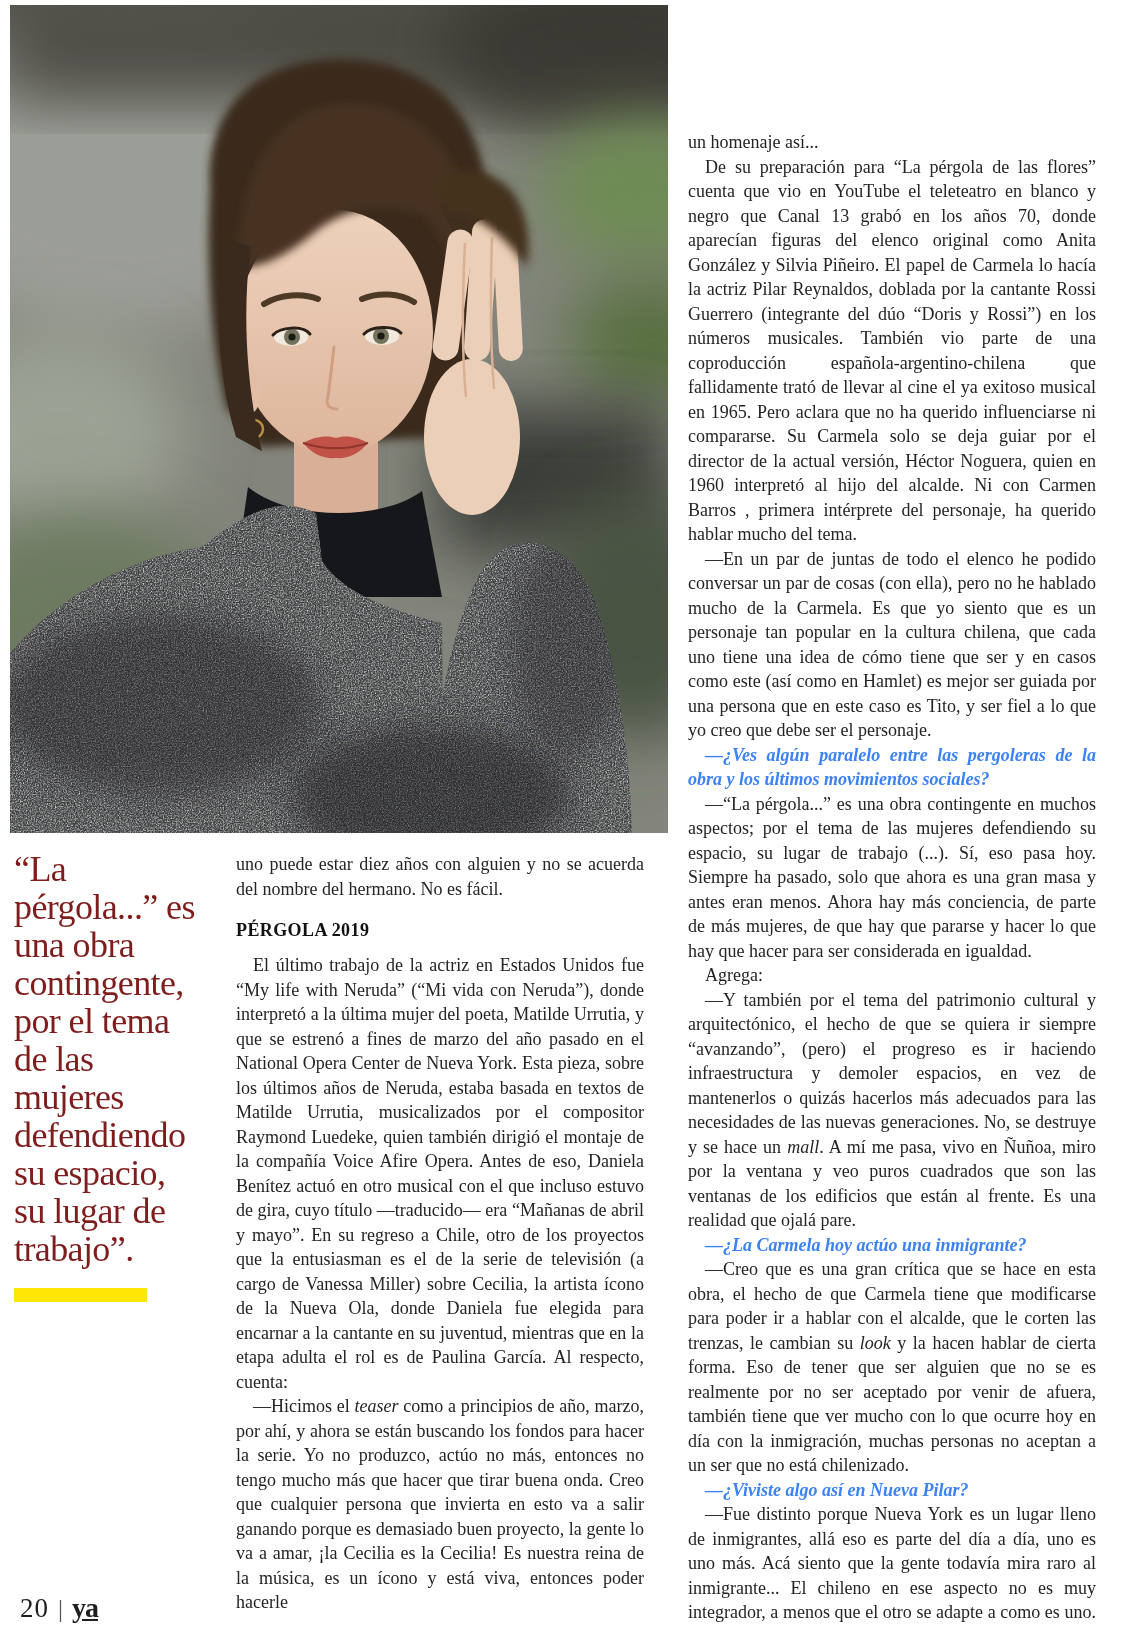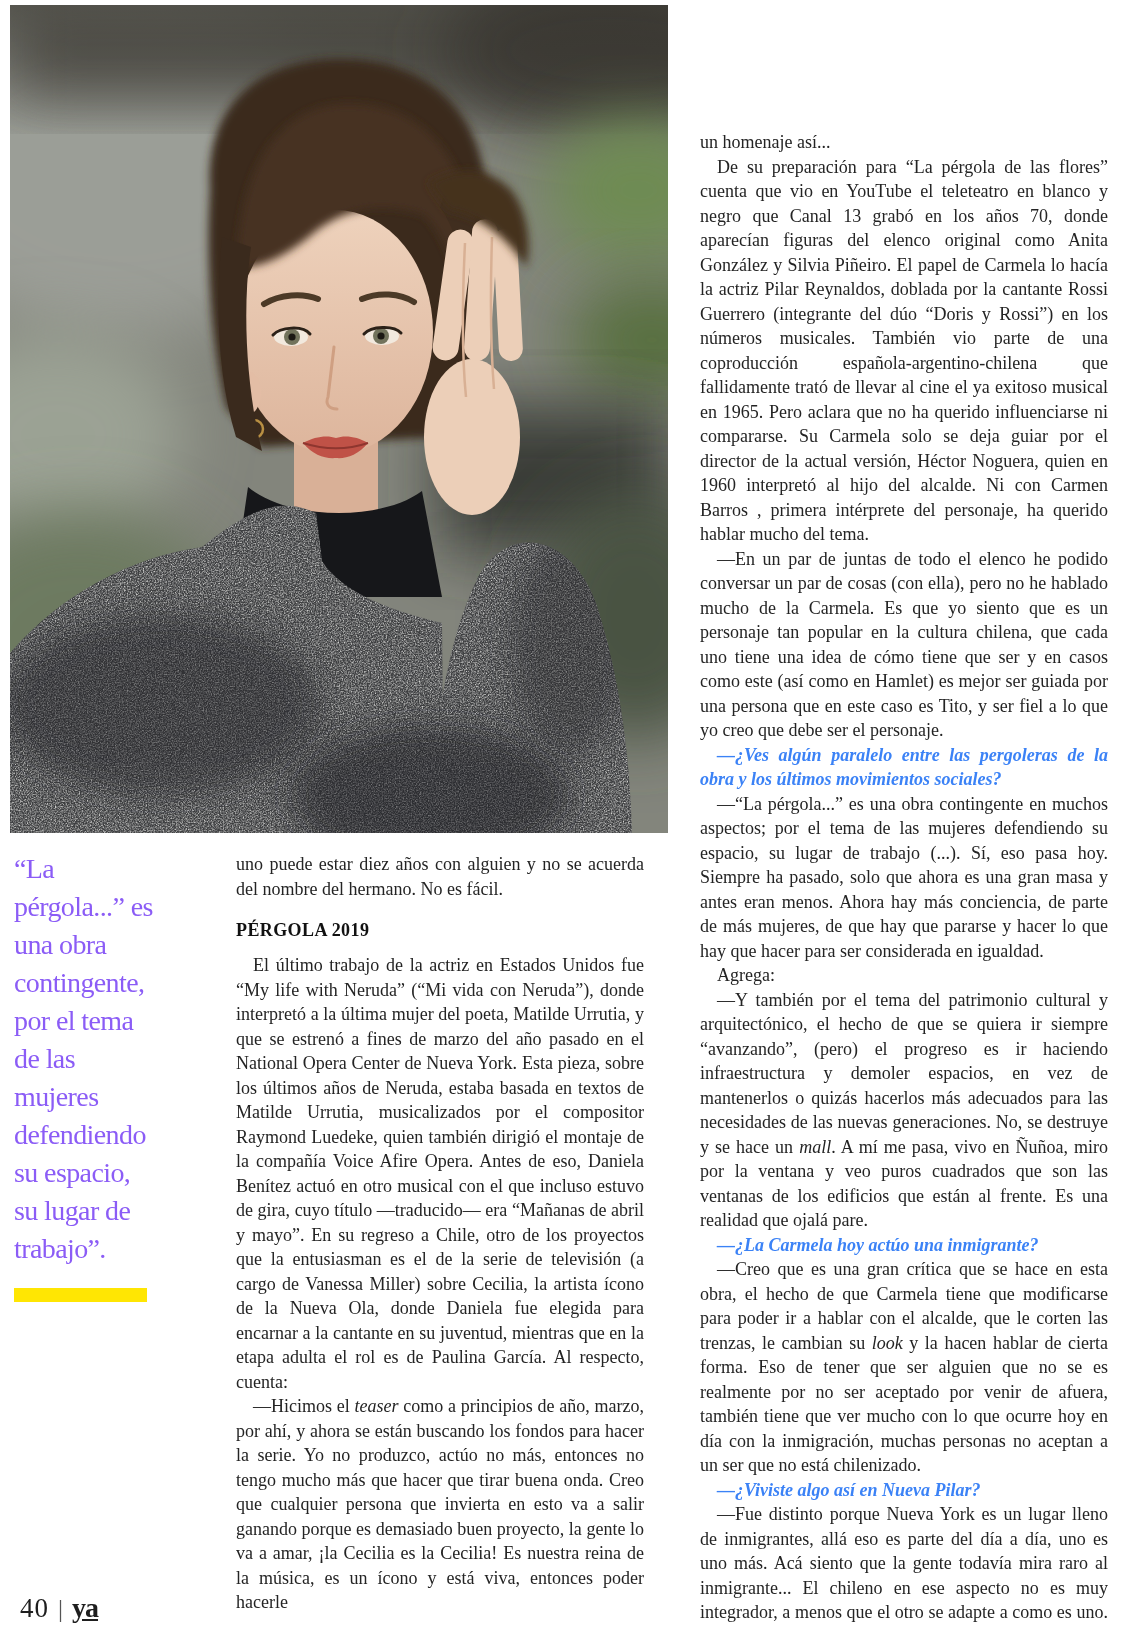--- a/index.html
+++ b/index.html
@@ -6,32 +6,32 @@
   body{
     width:1121px;height:1640px;position:relative;background:#ffffff;
     font-family:"Liberation Serif", serif;color:#222;overflow:hidden;
   }
   .photo-frame{
     position:absolute;left:10px;top:5px;width:658px;height:828px;overflow:hidden;background:#7e8278;
   }
   .photo-frame svg{display:block;width:100%;height:100%;}
   .pull-quote{
     position:absolute;left:14px;top:850px;width:212px;
-    font-size:28px;line-height:38px;letter-spacing:-0.6px;color:#8b5cf6;
+    font-size:36px;line-height:38px;letter-spacing:-0.6px;color:#7f1d1d;
     white-space:pre-line;
   }
   .accent-bar{
     position:absolute;left:14px;top:1288px;width:133px;height:14px;background:#ffe603;
   }
   .col{
     position:absolute;width:408px;font-size:18px;line-height:24.5px;color:#242424;
     text-align:justify;hyphens:auto;-webkit-hyphens:auto;
   }
   .col-middle{left:236px;top:852px;max-height:775px;overflow:hidden;}
-  .col-right{left:688px;top:130px;max-height:1500px;overflow:hidden;margin-left:12px;}
+  .col-right{left:688px;top:130px;max-height:1500px;overflow:hidden;}
   .col p{margin:0;}
   .col p.indent{text-indent:17px;}
   .col p.question{font-weight:700;font-style:italic;color:#3b82f6;}
   .col h2.heading{
     font-size:18px;line-height:30px;font-weight:700;letter-spacing:0.4px;
     margin:14px 0 8px 0;color:#111;text-align:left;text-indent:0;
   }
   .col em{font-style:italic;}
   .page-footer{
     position:absolute;left:20px;top:1592px;display:flex;align-items:baseline;gap:9px;color:#1e1e1e;
@@ -163,16 +163,16 @@
     <p class="body indent"><span>—“La pérgola...” es una obra contingente en muchos aspectos; por el tema de las mujeres defendiendo su espacio, su lugar de trabajo (...). Sí, eso pasa hoy. Siempre ha pasado, solo que ahora es una gran masa y antes eran menos. Ahora hay más conciencia, de parte de más mujeres, de que hay que pararse y hacer lo que hay que hacer para ser considerada en igualdad.</span></p>
     <p class="body indent"><span>Agrega:</span></p>
     <p class="body indent"><span>—Y también por el tema del patrimonio cultural y arquitectónico, el hecho de que se quiera ir siempre “avanzando”, (pero) el progreso es ir haciendo infraestructura y demoler espacios, en vez de mantenerlos o quizás hacerlos más adecuados para las necesidades de las nuevas generaciones. No, se destruye y se hace un </span><em>mall</em><span>. A mí me pasa, vivo en Ñuñoa, miro por la ventana y veo puros cuadrados que son las ventanas de los edificios que están al frente. Es una realidad que ojalá pare.</span></p>
     <p class="question indent"><span>—¿La Carmela hoy actúo una inmigrante?</span></p>
     <p class="body indent"><span>—Creo que es una gran crítica que se hace en esta obra, el hecho de que Carmela tiene que modificarse para poder ir a hablar con el alcalde, que le corten las trenzas, le cambian su </span><em>look</em><span> y la hacen hablar de cierta forma. Eso de tener que ser alguien que no se es realmente por no ser aceptado por venir de afuera, también tiene que ver mucho con lo que ocurre hoy en día con la inmigración, muchas personas no aceptan a un ser que no está chilenizado.</span></p>
     <p class="question indent"><span>—¿Viviste algo así en Nueva Pilar?</span></p>
     <p class="body indent"><span>—Fue distinto porque Nueva York es un lugar lleno de inmigrantes, allá eso es parte del día a día, uno es uno más. Acá siento que la gente todavía mira raro al inmigrante... El chileno en ese aspecto no es muy integrador, a menos que el otro se adapte a como es uno. Y eso también pasa en “La pérgola...”. ■</span></p>
   </div>
 
 <div class="page-footer">
-  <span class="num">40</span>
+  <span class="num">20</span>
   <span class="sep">|</span>
   <span class="logo">ya</span>
 </div>
 
 </body></html>

